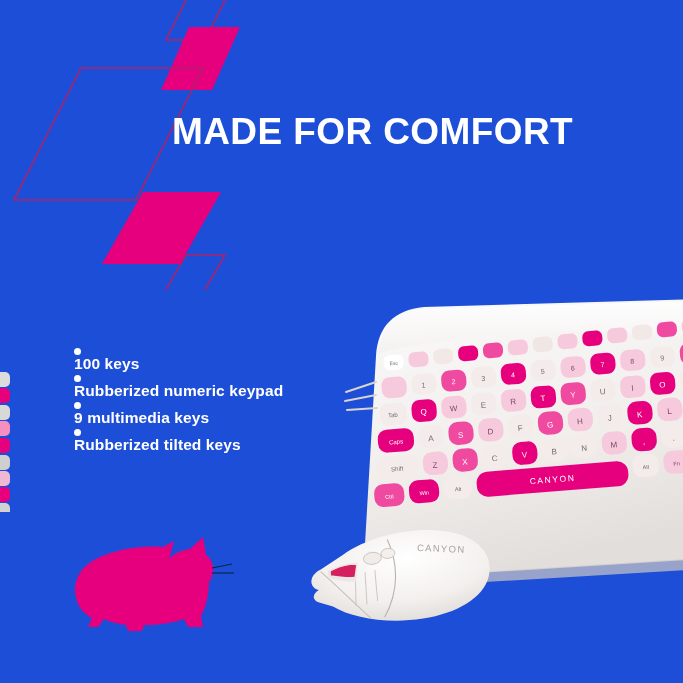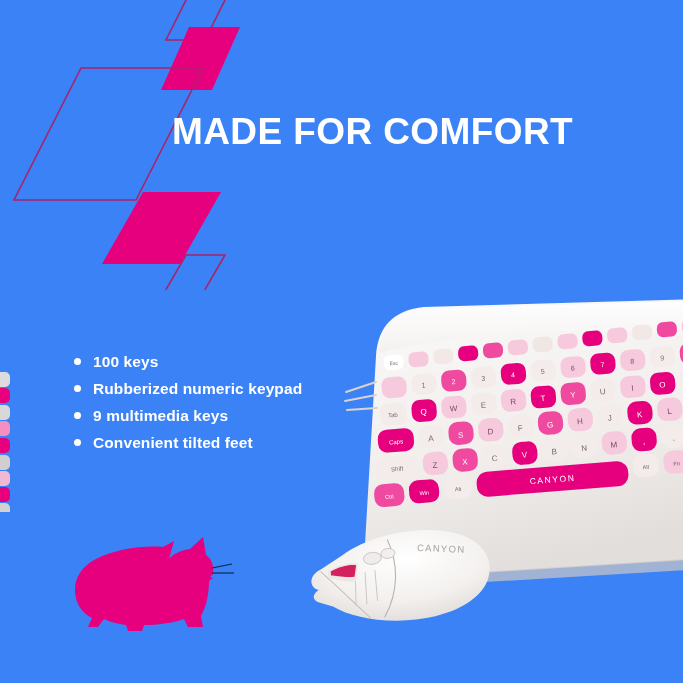--- a/index.html
+++ b/index.html
@@ -1,37 +1,37 @@
 <!DOCTYPE html>
 <html><head>
 <meta charset="utf-8">
 <style>
   html,body{margin:0;padding:0;background:#0b2440;}
   #stage{
     position:relative;width:683px;height:683px;overflow:hidden;
-    background:#3b82f6;
+    background:#1d4ed8;
     font-family:"Liberation Sans","DejaVu Sans",sans-serif;
   }
 
   
   .para{position:absolute;}
 
   #edge-strip{position:absolute;left:0;top:372px;width:12px;height:140px;overflow:hidden;}
   .edge-key{position:absolute;left:-6px;width:16px;height:15px;border-radius:5px;}
 
   
   #title{
     position:absolute;left:172px;top:113px;
     color:#ffffff;font-size:37px;font-weight:bold;
     letter-spacing:0.4px;line-height:1;white-space:nowrap;
   }
 
   
   #features{position:absolute;left:74px;top:348px;}
-  .feat{display:flex;align-items:center;height:27px;}
+  .feat{display:flex;align-items:flex-start;height:27px;flex-direction:column;}
   .dot{
     width:7px;height:7px;border-radius:50%;background:#ffffff;
     margin-right:12px;flex:0 0 auto;
   }
   .feat-txt{color:#ffffff;font-size:15.5px;font-weight:bold;letter-spacing:.1px;white-space:nowrap;}
 
   
   #cat{position:absolute;left:62px;top:528px;width:190px;height:108px;}
 
   
@@ -78,21 +78,21 @@
     <div class="feat">
       <span class="dot"></span>
       <span class="feat-txt">Rubberized numeric keypad</span>
     </div>
     <div class="feat">
       <span class="dot"></span>
       <span class="feat-txt">9 multimedia keys</span>
     </div>
     <div class="feat">
       <span class="dot"></span>
-      <span class="feat-txt">Convenient tilted feet</span>
+      <span class="feat-txt">Rubberized tilted keys</span>
     </div>
   </div>
 
   <svg id="cat" viewBox="0 0 190 108">
     <path fill="#e6007e" d="M112,13 L107,31 C112,25 120,22 128,21 L141,9 L144,27
              C150,31 152,38 151,46 L148,49 L151,50 L147,53
              C147,67 144,79 139,88 L141,99 L126,99 L122,91
              C110,95 96,97 82,97 L80,103 L66,103 L64,97
              C56,96 48,94 42,91 L36,99 L26,99 L30,90
              C20,85 14,76 13,64 C12,50 20,38 34,31

